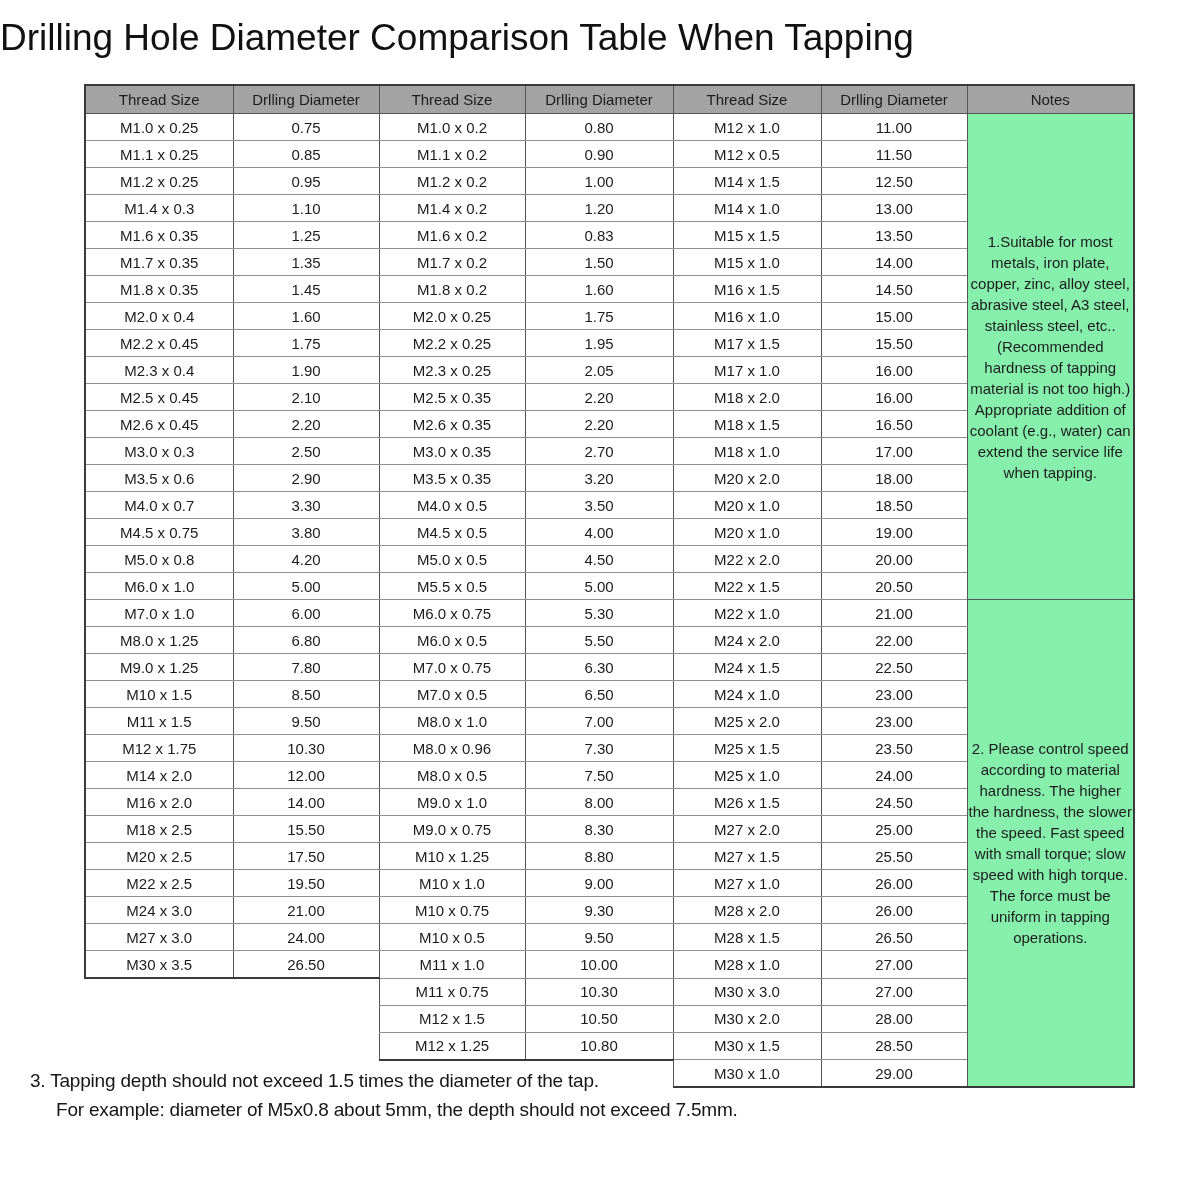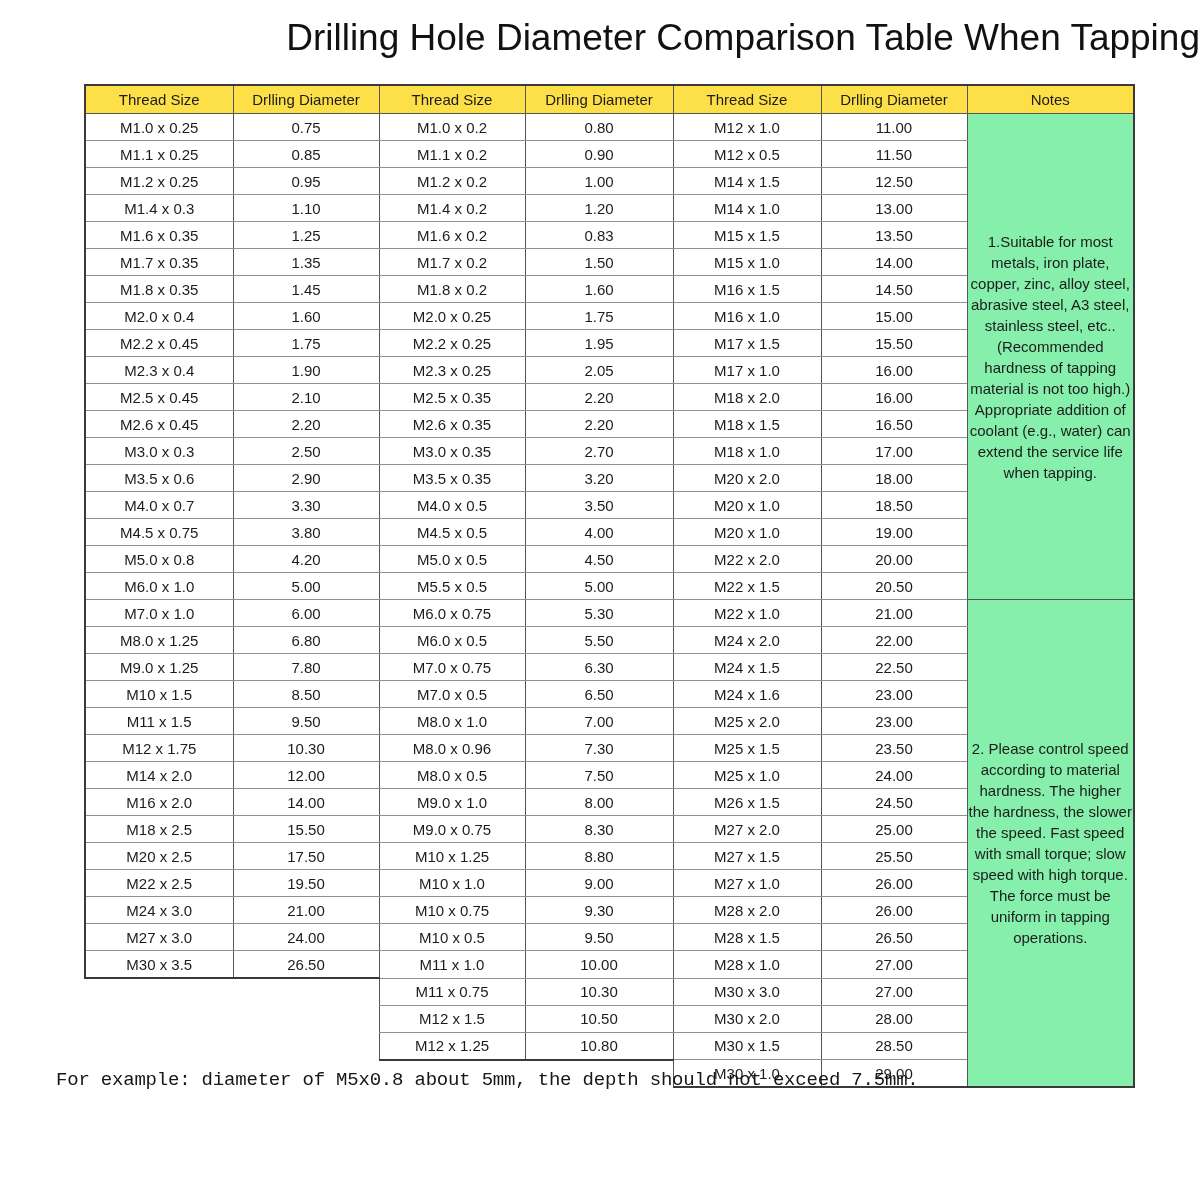--- a/index.html
+++ b/index.html
@@ -9,21 +9,21 @@
     font-family: "Liberation Sans", sans-serif;
     color: #1c1c1c;
     position: relative;
     overflow: hidden;
   }
   .title {
     position: absolute;
     top: 17px; left: 0;
     width: 1200px;
     margin: 0;
-    text-align: right;
+    text-align: left;
     font-size: 37px;
     font-weight: 400;
     color: #111;
     white-space: nowrap;
   }
   table.cmp {
     position: absolute;
     left: 84px; top: 84px;
     width: 1049px;
     border-collapse: collapse;
@@ -32,21 +32,21 @@
   table.cmp th, table.cmp td {
     padding: 0;
     text-align: center;
     vertical-align: middle;
     font-size: 15px;
     overflow: hidden;
   }
   table.cmp th {
     height: 27px;
     font-weight: 400;
-    background: #fde047;
+    background: #a3a3a3;
     border: 1px solid #555555;
     border-top: 2px solid #3a3a3a;
   }
   table.cmp td.cell {
     height: 26px;
     border-top: 1px solid #909090;
     border-bottom: 1px solid #909090;
     border-left: 1px solid #555555;
     border-right: 1px solid #555555;
     background: #ffffff;
@@ -68,21 +68,21 @@
   .footnotes {
     position: absolute;
     left: 30px; top: 1066px;
     width: 1150px;
     font-size: 19px;
     line-height: 29px;
     letter-spacing: -0.2px;
     color: #161616;
   }
   .footnotes .fn-line { white-space: nowrap; }
-  .footnotes .indent { padding-left: 26px; font-family: Liberation Mono, monospace; }
+  .footnotes .indent { padding-left: 26px; }
 </style>
 </head>
 <body>
 
 <h1 class="title">Drilling Hole Diameter Comparison Table When Tapping</h1>
 
 <table class="cmp">
   <colgroup>
     <col style="width:148px">
       <col style="width:146px">
@@ -272,21 +272,21 @@
         <td class="cell">M7.0 x 0.75</td>
         <td class="cell">6.30</td>
         <td class="cell">M24 x 1.5</td>
         <td class="cell">22.50</td>
       </tr>
       <tr>
         <td class="cell outer-left">M10 x 1.5</td>
         <td class="cell">8.50</td>
         <td class="cell">M7.0 x 0.5</td>
         <td class="cell">6.50</td>
-        <td class="cell">M24 x 1.6</td>
+        <td class="cell">M24 x 1.0</td>
         <td class="cell">23.00</td>
       </tr>
       <tr>
         <td class="cell outer-left">M11 x 1.5</td>
         <td class="cell">9.50</td>
         <td class="cell">M8.0 x 1.0</td>
         <td class="cell">7.00</td>
         <td class="cell">M25 x 2.0</td>
         <td class="cell">23.00</td>
       </tr>
@@ -391,14 +391,15 @@
         <td class="ghost"></td>
         <td class="ghost"></td>
         <td class="ghost"></td>
         <td class="cell sec-bottom">M30 x 1.0</td>
         <td class="cell sec-bottom">29.00</td>
       </tr>
     </tbody>
 </table>
 
 <div class="footnotes">
+  <div class="fn-line">3. Tapping depth should not exceed 1.5 times the diameter of the tap.</div>
   <div class="fn-line indent">For example: diameter of M5x0.8 about 5mm, the depth should not exceed 7.5mm.</div>
 </div>
 
 </body></html>

